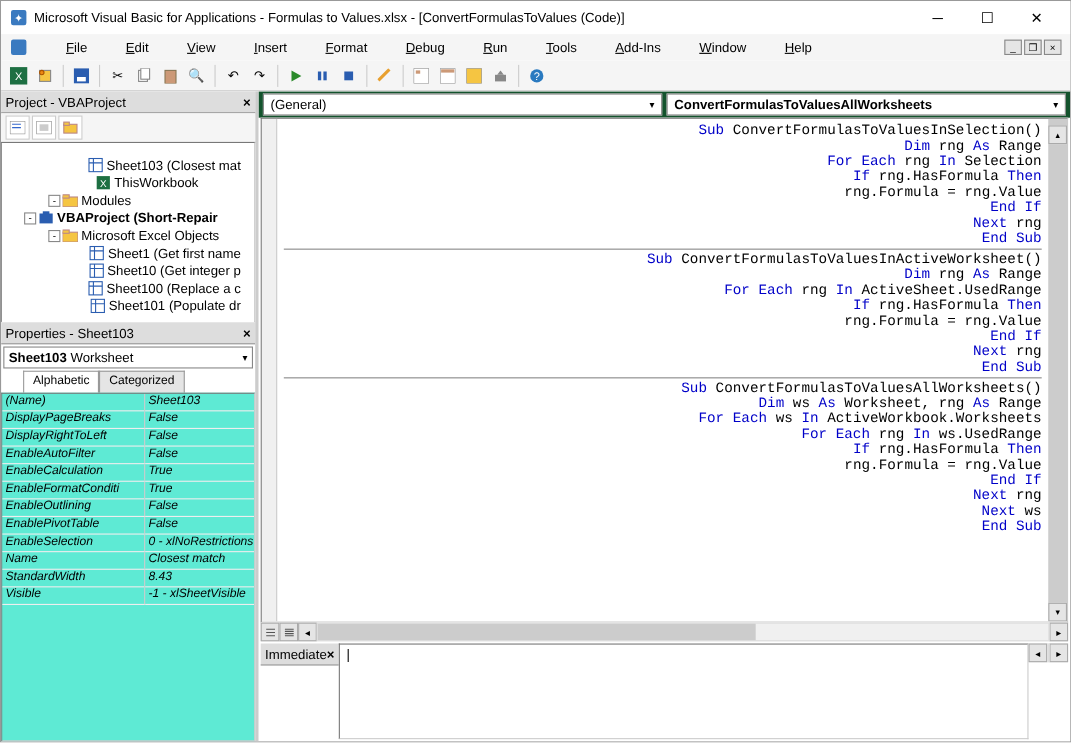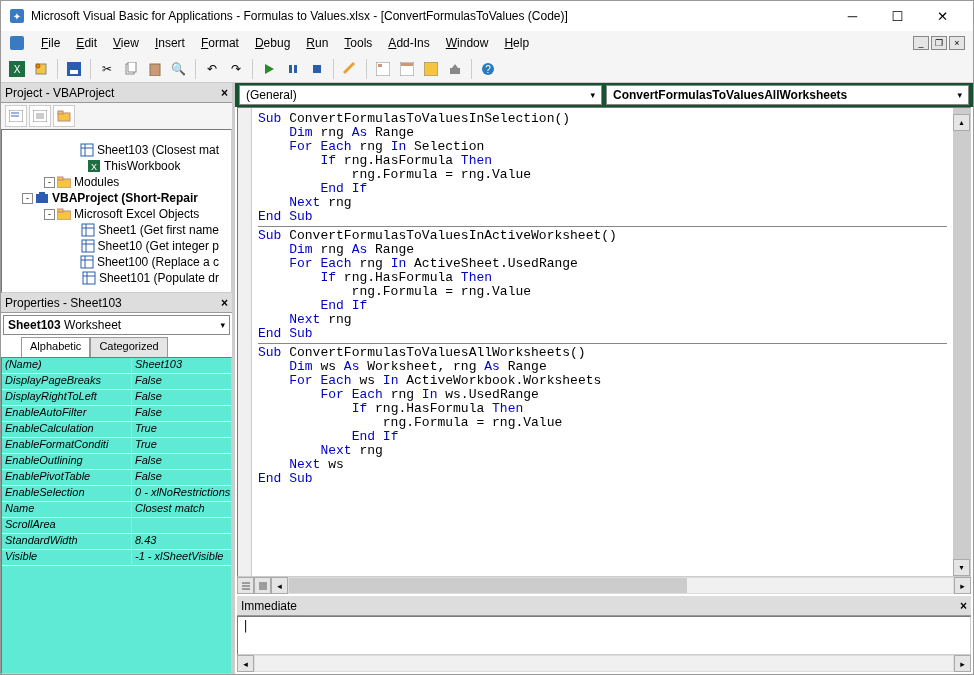--- a/index.html
+++ b/index.html
@@ -4,21 +4,21 @@
 <style>
 * { box-sizing: border-box; }
 body { margin: 0; font-family: "Segoe UI", Tahoma, sans-serif; font-size: 12px; background: #f0f0f0; overflow: hidden; }
 .window { width: 974px; height: 675px; background: #fff; border: 1px solid #999; display: flex; flex-direction: column; }
 .titlebar { height: 30px; background: #fff; display: flex; align-items: center; padding: 0 8px; }
 .titlebar-icon { width: 16px; height: 16px; margin-right: 6px; }
 .titlebar-text { flex: 1; font-size: 12px; color: #000; }
 .window-controls { display: flex; gap: 0; }
 .win-btn { width: 45px; height: 28px; display: flex; align-items: center; justify-content: center; background: transparent; border: none; }
 .menubar { height: 24px; display: flex; align-items: center; padding: 0 8px; gap: 2px; background: #f5f5f5; }
-.menu-item { padding: 2px 8px; }
+.menu-item { padding: 2px 8px; margin-left: 19px; }
 .menu-item u { text-decoration: underline; }
 .mdi-controls { margin-left: auto; display: flex; gap: 2px; }
 .mdi-btn { width: 16px; height: 14px; border: 1px solid #888; background: #e5e5e5; font-size: 9px; display: flex; align-items: center; justify-content: center; }
 .toolbar { height: 28px; display: flex; align-items: center; padding: 0 6px; gap: 4px; background: #f5f5f5; border-bottom: 1px solid #ccc; }
 .tb-sep { width: 1px; height: 20px; background: #ccc; margin: 0 2px; }
 .tb-btn { width: 20px; height: 20px; display: flex; align-items: center; justify-content: center; }
 .body { flex: 1; display: flex; overflow: hidden; }
 .left-col { width: 234px; display: flex; flex-direction: column; border-right: 3px solid #ccc; }
 .panel-header { height: 20px; background: #ddd; display: flex; align-items: center; padding: 0 4px; font-size: 12px; border-bottom: 1px solid #999; }
 .panel-header .close-x { margin-left: auto; font-family: Arial; font-weight: bold; cursor: pointer; }
@@ -41,29 +41,29 @@
 .props-grid { flex: 1; overflow: auto; background: #5eead4; border: 1px inset #ccc; font-style: italic; }
 .props-row { display: flex; height: 16px; font-size: 11px; }
 .props-name { width: 130px; border-right: 1px solid #ccc; border-bottom: 1px solid #eee; padding: 0 3px; overflow: hidden; white-space: nowrap; }
 .props-val { flex: 1; border-bottom: 1px solid #eee; padding: 0 3px; overflow: hidden; white-space: nowrap; }
 .right-col { flex: 1; display: flex; flex-direction: column; overflow: hidden; }
 .combo-row { height: 24px; display: flex; gap: 4px; padding: 2px 4px; background: #14532d; }
 .combo { flex: 1; border: 1px solid #888; background: #fff; display: flex; align-items: center; padding: 0 6px; font-size: 12px; }
 .combo .arrow { margin-left: auto; font-size: 9px; }
 .code-area { flex: 1; display: flex; overflow: hidden; border: 1px inset #ccc; background: #fff; margin: 0 2px; }
 .code-gutter { width: 14px; background: #f0f0f0; border-right: 1px solid #ccc; }
-.code-text { flex: 1; font-family: Consolas, "Courier New", monospace; font-size: 13px; line-height: 14px; padding: 4px 6px; white-space: pre; overflow: hidden; color: #000; }
+.code-text { flex: 1; font-family: Consolas, "Courier New", monospace; font-size: 13px; line-height: 14px; padding: 4px 6px; white-space: pre; overflow: hidden; color: #000; text-align: right; }
 .code-scroll-v { width: 17px; background: #f0f0f0; display: flex; flex-direction: column; }
 .code-split { height: 6px; background: #ccc; }
 .kw { color: #0000c8; }
 .code-hscroll { height: 17px; display: flex; background: #f0f0f0; margin: 0 2px; }
 .hs-btn { width: 17px; height: 17px; border: 1px solid #aaa; background: #e5e5e5; display: flex; align-items: center; justify-content: center; font-size: 9px; }
 .hs-track { flex: 1; background: #f0f0f0; border: 1px solid #ddd; position: relative; }
 .hs-thumb { position: absolute; left: 0; top: 0; bottom: 0; width: 60%; background: #ccc; }
-.immediate { height: 76px; display: flex; flex-direction: column; margin: 2px; }
+.immediate { height: 87px; display: flex; flex-direction: row; margin: 2px; }
 .imm-body { flex: 1; background: #fff; border: 1px inset #ccc; padding: 2px 4px; font-family: Consolas, monospace; }
 .imm-hscroll { height: 17px; background: #f0f0f0; display: flex; }
 .scroll-arrow { width: 17px; height: 17px; border: 1px solid #aaa; background: #e5e5e5; font-size: 8px; display: flex; align-items: center; justify-content: center; }
 .divider-line { height: 0; border-top: 1px solid #888; margin: 2px 0; }
 .view-icons { width: 34px; display: flex; }
 .view-icon-btn { width: 17px; height: 17px; border: 1px solid #aaa; background: #e5e5e5; display: flex; align-items: center; justify-content: center; }
 </style>
 </head>
 <body>
 
@@ -378,24 +378,20 @@
               <div class="props-name">EnablePivotTable</div>
               <div class="props-val">False</div>
             </div>
             <div class="props-row">
               <div class="props-name">EnableSelection</div>
               <div class="props-val">0 - xlNoRestrictions</div>
             </div>
             <div class="props-row">
               <div class="props-name">Name</div>
               <div class="props-val">Closest match</div>
-            </div>
-            <div class="props-row">
-              <div class="props-name">ScrollArea</div>
-              <div class="props-val"></div>
             </div>
             <div class="props-row">
               <div class="props-name">StandardWidth</div>
               <div class="props-val">8.43</div>
             </div>
             <div class="props-row">
               <div class="props-name">Visible</div>
               <div class="props-val">-1 - xlSheetVisible</div>
             </div>
           </div>

